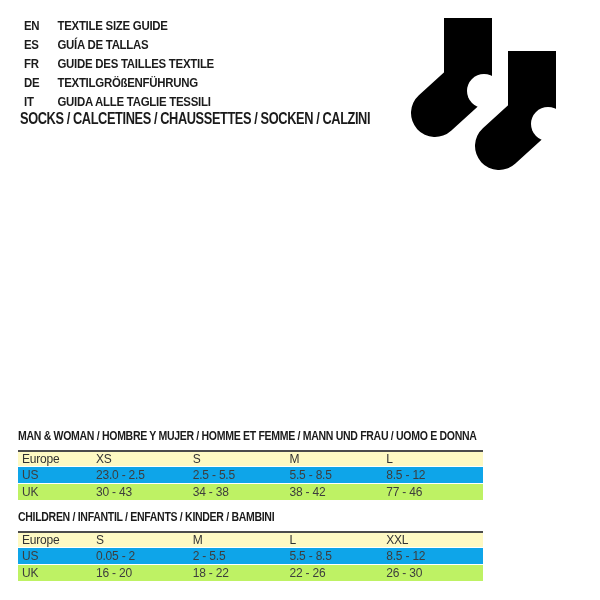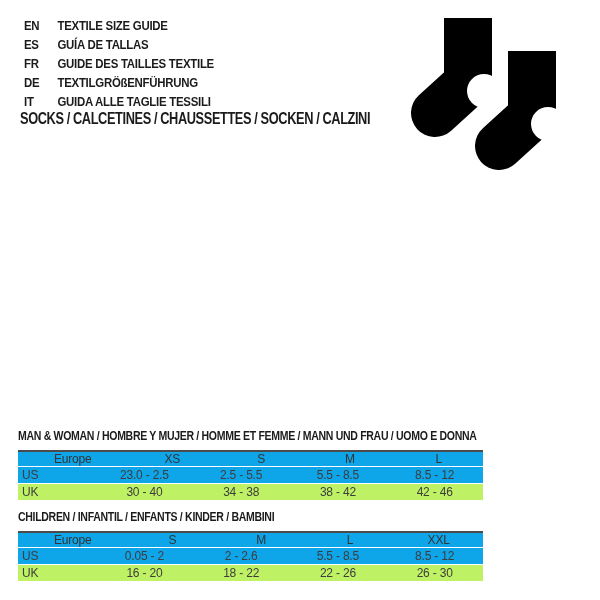--- a/index.html
+++ b/index.html
@@ -44,25 +44,25 @@
     font-size: 13.5px; font-weight: 700; letter-spacing: -0.4px;
     transform: scaleX(0.78); transform-origin: top left;
     white-space: nowrap; margin-bottom: 7px; height: 14px; line-height: 14px;
   }
   .grid { border-top: 2px solid #4b4b4b; }
   .row {
     display: grid;
     grid-template-columns: 78px repeat(4, 1fr);
     align-items: center;
   }
-  .row.header { background: #0ea5e9; height: 14px; margin-bottom: 1px; padding-left: 32px; }
+  .row.header { background: #fef9c3; height: 14px; margin-bottom: 1px; }
   .row.r-us { background: #0ea5e9; height: 16px; margin-bottom: 1px; }
   .row.r-uk { background: #bef264; height: 16px; }
   .cell {
-    font-size: 12px; color: #3d3d3d; text-align: center;
+    font-size: 12px; color: #3d3d3d; 
     letter-spacing: -0.2px; line-height: 1; white-space: nowrap;
   }
   .cell.rowlabel { text-align: left; padding-left: 4px; }
   .row.header .cell { color: #333333; }
 </style>
 </head>
 <body>
 
 <div class="canvas">
 
@@ -116,42 +116,42 @@
       </div>
       <div class="row r-us">
         <span class="cell rowlabel">US</span>
         <span class="cell">23.0 - 2.5</span>
         <span class="cell">2.5 - 5.5</span>
         <span class="cell">5.5 - 8.5</span>
         <span class="cell">8.5 - 12</span>
       </div>
       <div class="row r-uk">
         <span class="cell rowlabel">UK</span>
-        <span class="cell">30 - 40</span>
+        <span class="cell">30 - 43</span>
         <span class="cell">34 - 38</span>
         <span class="cell">38 - 42</span>
-        <span class="cell">42 - 46</span>
+        <span class="cell">77 - 46</span>
       </div>
     </div>
   </section>
 
   <section class="size-table children">
     <div class="table-title">CHILDREN / INFANTIL / ENFANTS / KINDER / BAMBINI</div>
     <div class="grid">
       <div class="row header">
         <span class="cell rowlabel">Europe</span>
         <span class="cell">S</span>
         <span class="cell">M</span>
         <span class="cell">L</span>
         <span class="cell">XXL</span>
       </div>
       <div class="row r-us">
         <span class="cell rowlabel">US</span>
         <span class="cell">0.05 - 2</span>
-        <span class="cell">2 - 2.6</span>
+        <span class="cell">2 - 5.5</span>
         <span class="cell">5.5 - 8.5</span>
         <span class="cell">8.5 - 12</span>
       </div>
       <div class="row r-uk">
         <span class="cell rowlabel">UK</span>
         <span class="cell">16 - 20</span>
         <span class="cell">18 - 22</span>
         <span class="cell">22 - 26</span>
         <span class="cell">26 - 30</span>
       </div>

